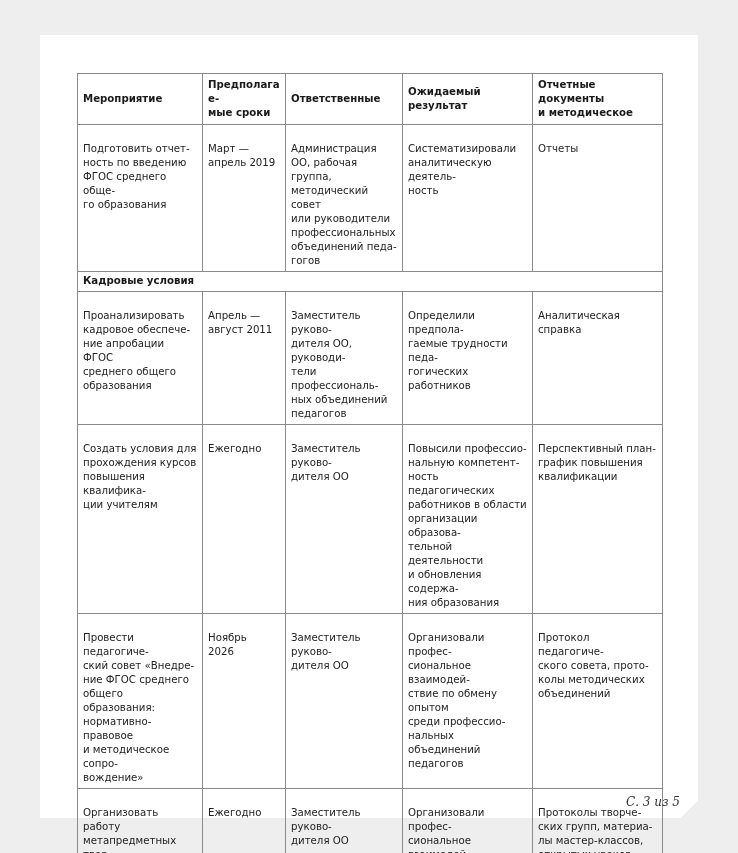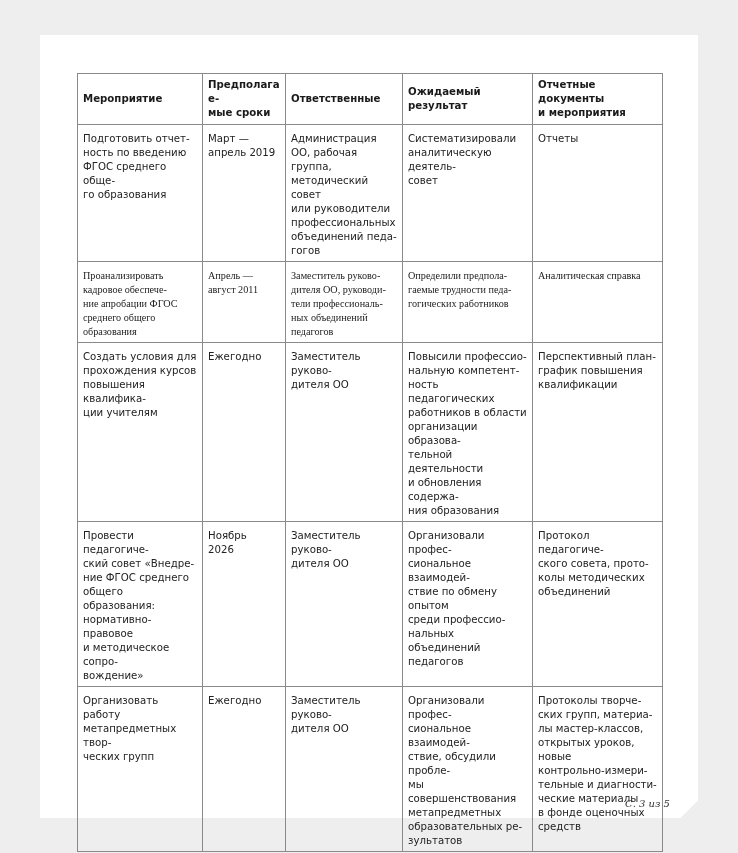--- a/index.html
+++ b/index.html
@@ -23,21 +23,21 @@
     border-collapse: collapse;
     table-layout: fixed;
     font-size: 10.2px;
     line-height: 14px;
     color: #222222;
   }
   table.plan th, table.plan td {
     border: 1px solid #8a8a8a;
     vertical-align: top;
     text-align: left;
-    padding: 7px 5px 3px 5px;
+    padding: 17px 5px 3px 5px;
     white-space: pre-line;
     word-wrap: break-word;
   }
   table.plan th {
     font-weight: bold;
     vertical-align: middle;
     padding: 4px 5px 4px 5px;
     color: #1a1a1a;
   }
   table.plan td.section {
@@ -46,30 +46,30 @@
     color: #1a1a1a;
   }
   col.c1 { width: 125px; }
   col.c2 { width: 83px; }
   col.c3 { width: 117px; }
   col.c4 { width: 130px; }
   col.c5 { width: 130px; }
   tr.r-header { height: 32px; }
   tr.r1 { height: 102px; }
   tr.r-section { height: 20px; }
-  tr.r2 { height: 76px; font-family: Liberation Serif, serif; }
+  tr.r2 { height: 76px; }
   tr.r3 { height: 120px; }
   tr.r4 { height: 107px; }
   tr.r5 { height: 127px; }
   .footer {
     position: absolute;
-    right: 28px; bottom: 9px;
+    right: 18px; bottom: 9px;
     font-family: "DejaVu Serif", serif;
     font-style: italic;
-    font-size: 10px;
+    font-size: 12px;
     color: #333333;
   }
   .page-curl {
     position: absolute;
     right: 0; bottom: 0;
     width: 17px; height: 17px;
     background: linear-gradient(135deg, #ffffff 0%, #ffffff 48%, #d9d9d9 52%, #d9d9d9 100%);
   }
   .page-curl-mask {
     position: absolute;
@@ -91,42 +91,45 @@
         <col class="c5">
     </colgroup>
     <thead>
       <tr class="r-header">
         <th>Мероприятие</th>
         <th>Предполагае-
 мые сроки</th>
         <th>Ответственные</th>
         <th>Ожидаемый результат</th>
         <th>Отчетные документы
-и мероприятия</th>
+и методическое</th>
       </tr>
     </thead>
     <tbody>
       <tr class="r1">
         <td>Подготовить отчет-
 ность по введению
 ФГОС среднего обще-
 го образования</td>
         <td>Март —
 апрель 2019</td>
         <td>Администрация
 ОО, рабочая группа,
 методический совет
 или руководители
 профессиональных
 объединений педа-
 гогов</td>
         <td>Систематизировали
 аналитическую деятель-
-совет</td>
+ность</td>
         <td>Отчеты</td>
+      </tr>
+      <tr class="r-section">
+        <td class="section" colspan="5">Кадровые условия</td>
       </tr>
       <tr class="r2">
         <td>Проанализировать
 кадровое обеспече-
 ние апробации ФГОС
 среднего общего
 образования</td>
         <td>Апрель —
 август 2011</td>
         <td>Заместитель руково-

